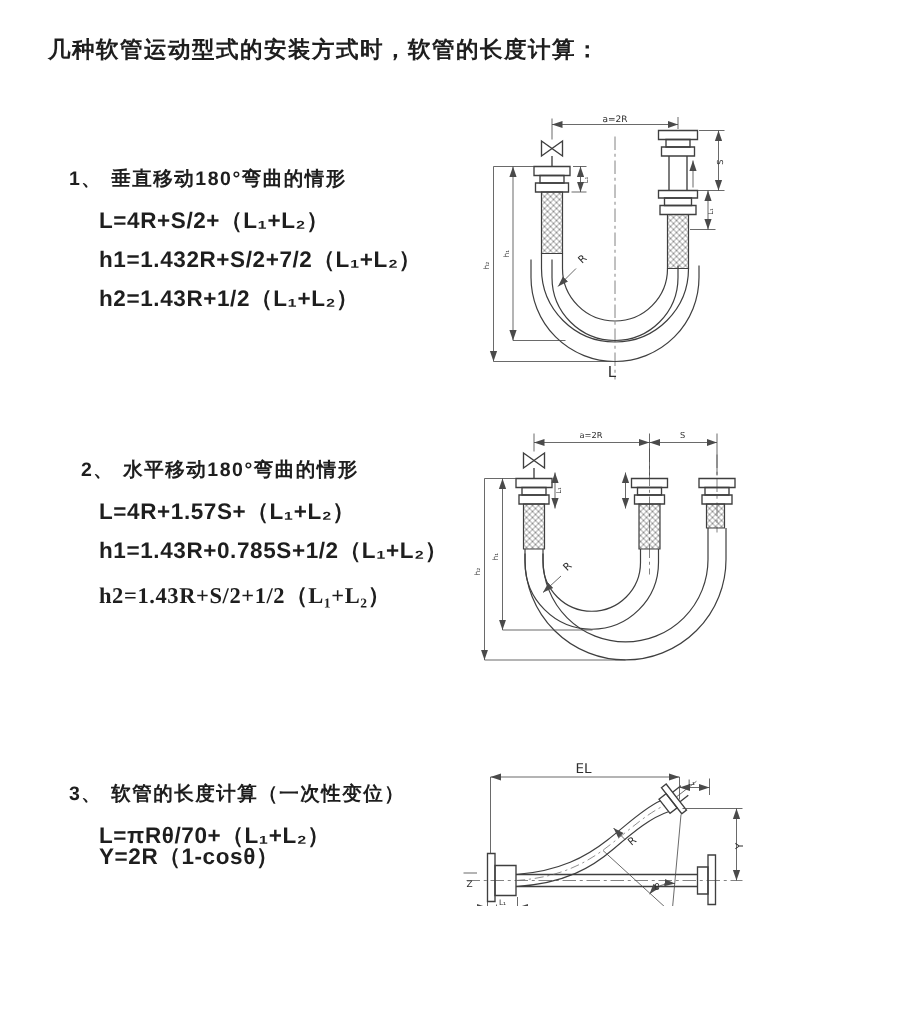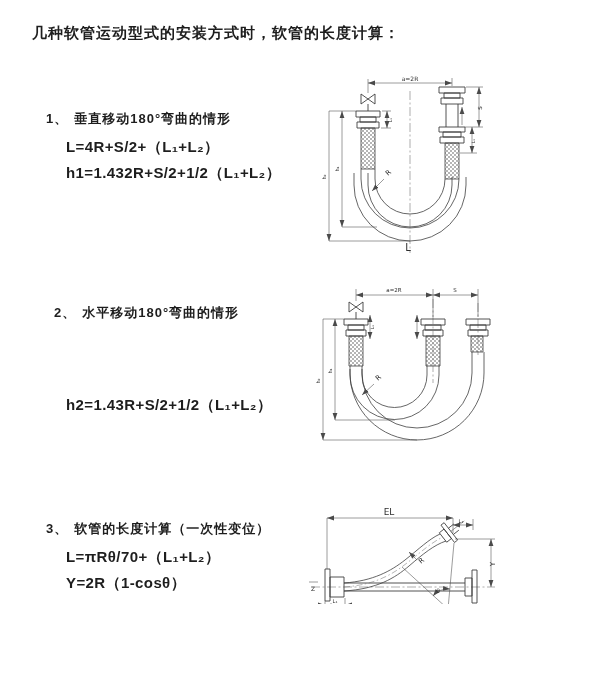--- a/index.html
+++ b/index.html
@@ -26,21 +26,22 @@
 <body>
 
 <div class="page">
 
   <div class="abs title">几种软管运动型式的安装方式时，软管的长度计算：</div>
 
   <div class="abs heading" style="top:110px;">
     <span class="num">1、</span><span>垂直移动180°弯曲的情形</span>
   </div>
   <div class="abs formula" style="top:138px;">L=4R+S/2+（L₁+L₂）</div>
-  <div class="abs formula" style="top:164px;">h1=1.432R+S/2+1/2（L₁+L₂）</div>
+  <div class="abs formula" style="top:164px;">h1=1.432R+S/2+7/2（L₁+L₂）</div>
+  <div class="abs formula" style="top:190px;">h2=1.43R+1/2（L₁+L₂）</div>
 
   <svg class="abs" style="left:315px;top:75px;" width="185" height="180" viewBox="0 0 185 180">
     <defs>
       <marker id="ar1" markerWidth="8" markerHeight="6" refX="7" refY="3" orient="auto-start-reverse" markerUnits="userSpaceOnUse">
         <path d="M0,0.6 L7,3 L0,5.4 Z" fill="#4a4a4a"></path>
       </marker>
       <pattern id="hb1" width="4" height="4" patternUnits="userSpaceOnUse">
         <path d="M0,0 L4,4 M4,0 L0,4" stroke="#5a5a5a" stroke-width="0.45"></path>
       </pattern>
     </defs>
@@ -118,21 +119,23 @@
       <path class="dim" d="M69,104 L57,116" marker-end="url(#ar1)"></path>
       <text x="73" y="101" font-size="7" transform="rotate(-42 73 101)">R</text>
     </g>
 
     <text x="93" y="176" text-anchor="middle" font-size="10">L</text>
   </svg>
 
   <div class="abs heading" style="top:304px;margin-left:8px;">
     <span class="num">2、</span><span>水平移动180°弯曲的情形</span>
   </div>
-  <div class="abs formula" style="top:396px;">h2=1.43R+S/2+1/2（L₁+L₂）</div>
+  <div class="abs formula" style="top:332px;">L=4R+1.57S+（L₁+L₂）</div>
+  <div class="abs formula" style="top:358px;">h1=1.43R+0.785S+1/2（L₁+L₂）</div>
+  <div class="abs formula" style="top:388px;font-family:Liberation Serif, serif;">h2=1.43R+S/2+1/2（L₁+L₂）</div>
 
   <svg class="abs" style="left:313px;top:283px;" width="186" height="165" viewBox="0 0 186 165">
     <defs>
       <marker id="ar2" markerWidth="8" markerHeight="6" refX="7" refY="3" orient="auto-start-reverse" markerUnits="userSpaceOnUse">
         <path d="M0,0.6 L7,3 L0,5.4 Z" fill="#4a4a4a"></path>
       </marker>
       <pattern id="hb2" width="4" height="4" patternUnits="userSpaceOnUse">
         <path d="M0,0 L4,4 M4,0 L0,4" stroke="#5a5a5a" stroke-width="0.45"></path>
       </pattern>
     </defs>
@@ -200,21 +203,21 @@
     <g>
       <path class="dim" d="M61,101 L49,112" marker-end="url(#ar2)"></path>
       <text x="65" y="98" font-size="7" transform="rotate(-42 65 98)">R</text>
     </g>
   </svg>
 
   <div class="abs heading" style="top:520px;">
     <span class="num">3、</span><span>软管的长度计算（一次性变位）</span>
   </div>
   <div class="abs formula" style="top:548px;">L=πRθ/70+（L₁+L₂）</div>
-  <div class="abs formula" style="top:574px;">Y=2R（1-cosθ）</div>
+  <div class="abs formula" style="top:562px;">Y=2R（1-cosθ）</div>
 
   <svg class="abs" style="left:303px;top:503px;" width="200" height="125" viewBox="0 0 200 125">
     <defs>
       <marker id="ar3" markerWidth="8" markerHeight="6" refX="7" refY="3" orient="auto-start-reverse" markerUnits="userSpaceOnUse">
         <path d="M0,0.6 L7,3 L0,5.4 Z" fill="#4a4a4a"></path>
       </marker>
     </defs>
 
     <path class="cl" d="M8,84 H192"></path>
     <g>

